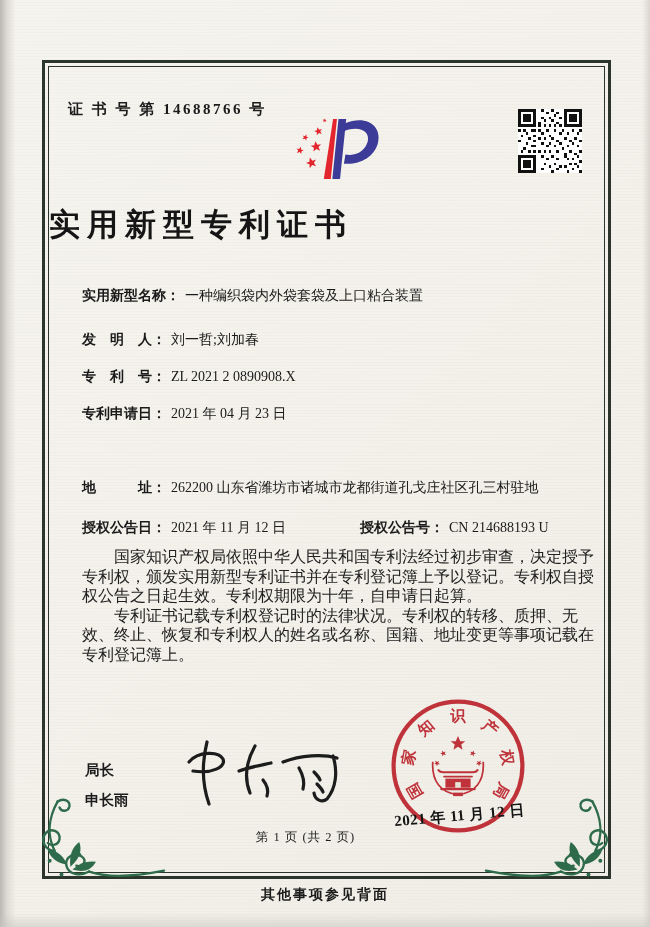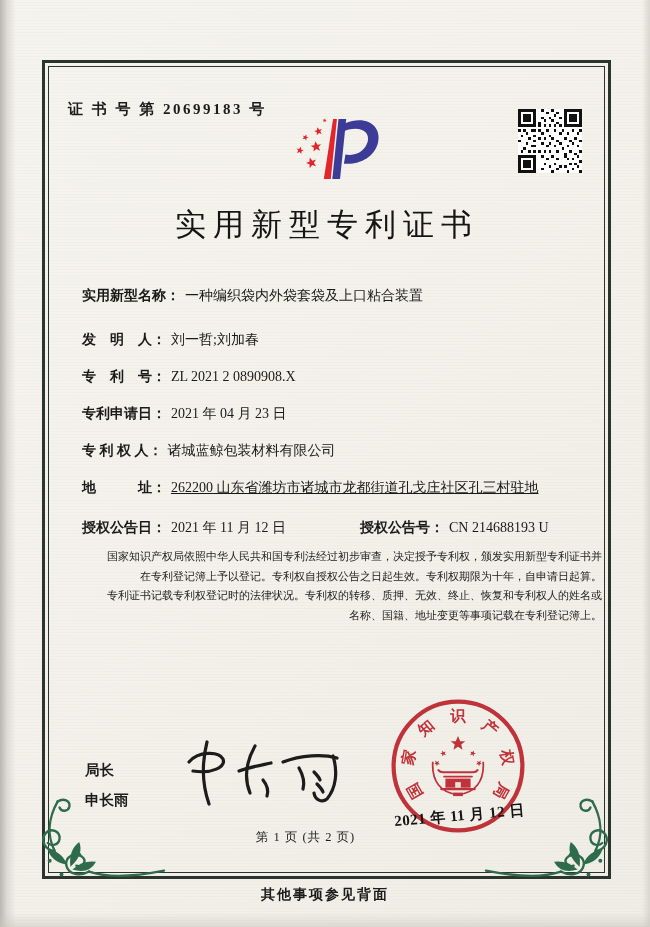--- a/index.html
+++ b/index.html
@@ -20,40 +20,40 @@
   .frame-outer{position:absolute;left:42px;top:60px;width:563px;height:813px;
         border:3px solid #2c352c;}
   .frame-inner{position:absolute;inset:3px;border:1px solid #2c352c;}
 
   .cert-no{position:absolute;left:68px;top:100px;font-size:15px;font-weight:bold;
         letter-spacing:2.5px;color:#1c1c1c;}
 
   .logo{position:absolute;left:276px;top:103px;width:108px;height:92px;}
   .qr{position:absolute;left:518px;top:109px;width:64px;height:64px;}
 
-  .title{position:absolute;left:42px;top:204px;width:563px;text-align:center;
-        font-size:31px;font-weight:normal;color:#151515;letter-spacing:7px;text-indent:7px;}
+  .title{position:absolute;left:42px;top:204px;width:563px;
+        font-size:31px;font-weight:bold;color:#151515;letter-spacing:7px;text-indent:7px;}
 
   .row{position:absolute;left:82px;display:flex;font-size:14px;color:#1a1a1a;
         line-height:21px;white-space:pre-wrap;}
   .row .lbl{flex:none;font-weight:bold;}
   .row .val{margin-left:5px;font-weight:500;}
   .row-name{top:285px;}
   .row-inventor{top:329px;}
   .row-patno{top:366px;font-family:Liberation Serif, serif;}
   .row-filing{top:403px;}
   .row-patentee{top:440px;}
   .row-address{top:477px;}
-  .row-address .val{width:418px;text-decoration:underline;}
+  .row-address .val{width:418px;}
   .row-grant{top:517px;}
   .pair{display:flex;}
   .pair-grant-date{width:278px;flex:none;align-items:flex-end;}
 
   .body-text{position:absolute;left:82px;top:547px;width:520px;
-        font-size:11px;line-height:19.5px;color:#222;text-align:right;}
+        font-size:16px;line-height:19.5px;color:#222;}
   .body-text p{margin:0;text-indent:2em;}
 
   .director{position:absolute;left:85px;top:755px;font-size:14.5px;font-weight:bold;
         color:#1d1d1d;line-height:30px;}
   .signature{position:absolute;left:183px;top:738px;width:162px;height:72px;}
 
   .seal{position:absolute;left:388px;top:696px;width:140px;height:140px;
         mix-blend-mode:multiply;opacity:.92;}
   .seal-date{position:absolute;left:394px;top:806px;width:140px;font-size:15px;
         font-weight:bold;color:#141414;transform:rotate(-5deg);letter-spacing:.5px;}
@@ -72,21 +72,21 @@
 
 <div class="page">
   <div class="edge-left"></div>
   <div class="edge-right"></div>
   <div class="edge-bottom"></div>
 
   <div class="frame-outer">
     <div class="frame-inner"></div>
   </div>
 
-  <div class="cert-no">证 书 号 第 20699183 号</div>
+  <div class="cert-no">证 书 号 第 14688766 号</div>
 
   <svg class="logo" viewBox="0 0 140 90" aria-hidden="true">
     <defs>
       <path id="star" d="M0,-10 L2.9,-3.1 L9.5,-3.1 L4.2,1.2 L5.9,8.1 L0,4 L-5.9,8.1 L-4.2,1.2 L-9.5,-3.1 L-2.9,-3.1 Z"></path>
     </defs>
     <g fill="#e3262d">
       <use href="#star" transform="translate(63,8) scale(0.28) rotate(12)"></use>
       <use href="#star" transform="translate(55,22) scale(0.55) rotate(-14)"></use>
       <use href="#star" transform="translate(38,30) scale(0.42) rotate(20)"></use>
       <use href="#star" transform="translate(52,42) scale(0.72) rotate(-8)"></use>
@@ -134,24 +134,20 @@
     <span class="val">一种编织袋内外袋套袋及上口粘合装置</span>
   </div>
   <div class="row row-patno">
     <span class="lbl">专　利　号：</span>
     <span class="val">ZL 2021 2 0890908.X</span>
   </div>
   <div class="row row-filing">
     <span class="lbl">专利申请日：</span>
     <span class="val">2021 年 04 月 23 日</span>
   </div>
-  <div class="row row-patentee">
-    <span class="lbl">专 利 权 人：</span>
-    <span class="val">诸城蓝鲸包装材料有限公司</span>
-  </div>
   <div class="row row-address">
     <span class="lbl">地　　　址：</span>
     <span class="val">262200 山东省潍坊市诸城市龙都街道孔戈庄社区孔三村驻地</span>
   </div>
   <div class="row row-grant">
     <span class="pair pair-grant-date">
       <span class="lbl">授权公告日：</span>
       <span class="val">2021 年 11 月 12 日</span>
     </span>
     <span class="pair">

